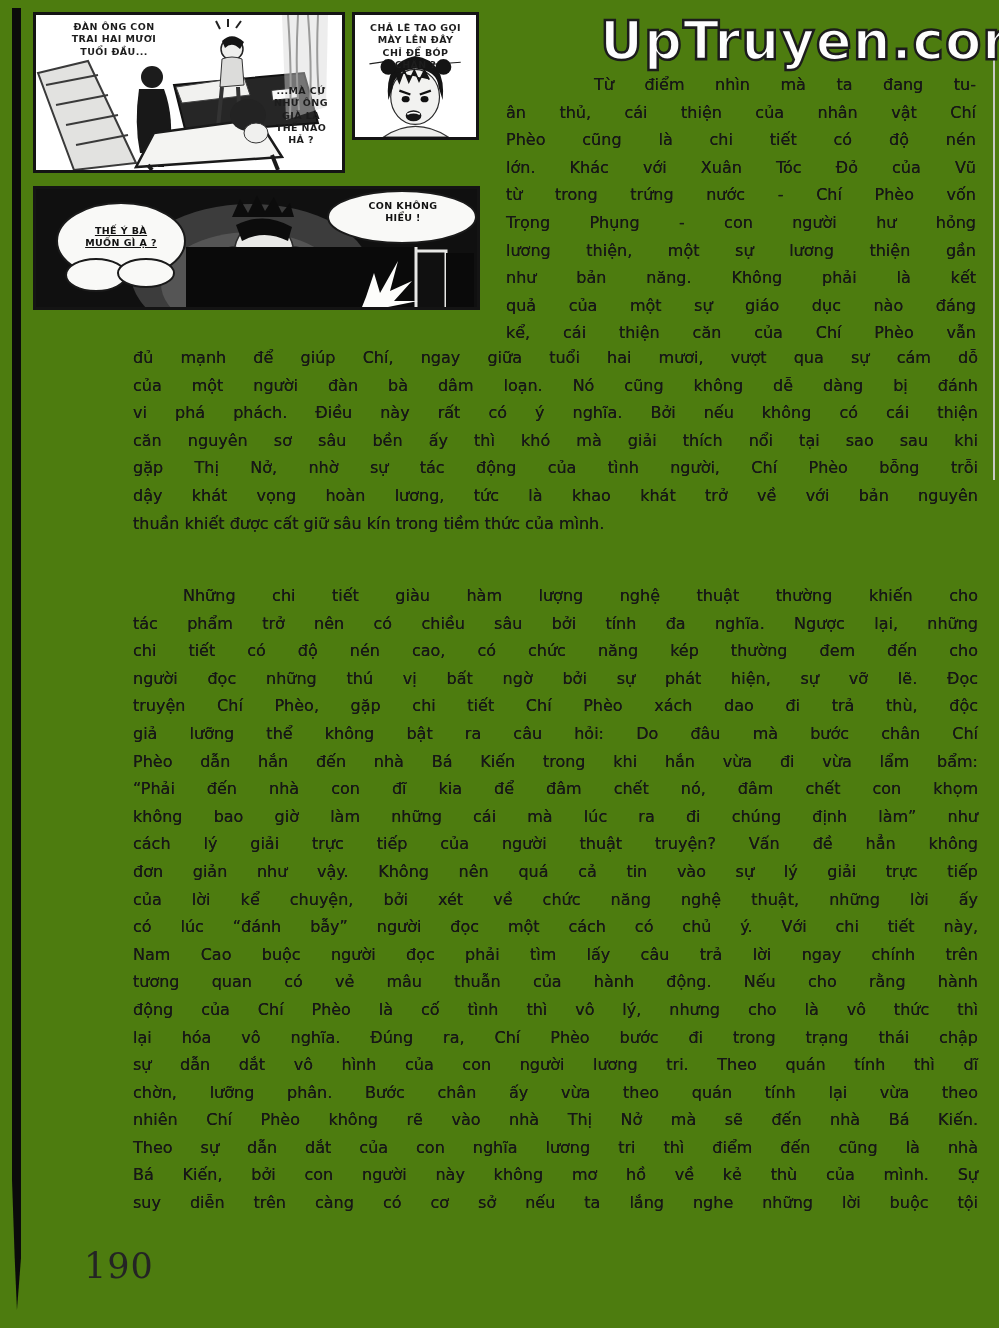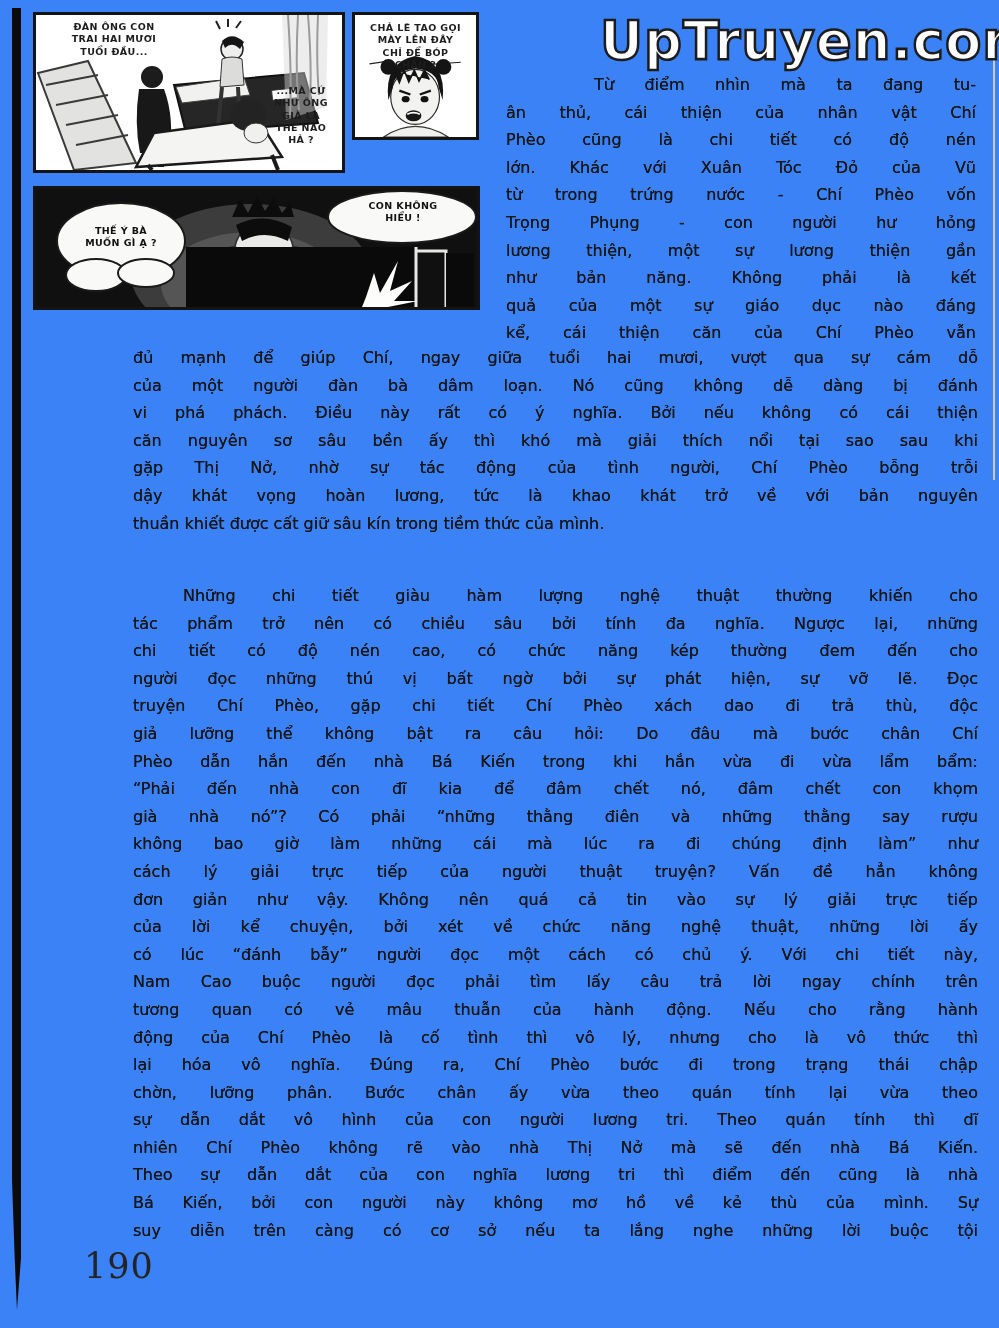--- a/index.html
+++ b/index.html
@@ -4,21 +4,21 @@
 <style>
   html,body { margin:0; padding:0; }
   body {
     width:999px; height:1328px;
     background:#f7f7f5;
     font-family:"DejaVu Sans", sans-serif;
     color:#171717;
     position:relative;
     overflow:hidden;
   }
-  .page-surface { position:absolute; inset:0; background:#3b82f6; }
+  .page-surface { position:absolute; inset:0; background:#4d7c0f; }
 
   
   .spine-bar {
     position:absolute; left:12px; top:8px; width:9px; height:1302px;
     background:#0b0b0b;
     clip-path:polygon(0 0,100% 0,100% 96%,55% 100%,30% 96%,0 90%);
   }
 
   
   .panel {
@@ -32,21 +32,21 @@
 
   .btxt {
     position:absolute;
     font-size:9.5px; line-height:1.3; font-weight:bold;
     letter-spacing:.4px; text-align:center; white-space:pre-line;
     color:#1d1d1d;
   }
   #p1-b1 { left:12px;  top:6px;  width:132px; }
   #p1-b2 { left:230px; top:70px; width:70px; }
   #p2-b1 { left:4px;   top:7px;  width:113px; }
-  #p3-b1 { left:26px;  top:36px; width:118px; color:#111; }
+  #p3-b1 { left:26px;  top:36px; width:118px; color:#111;text-decoration:underline; }
   #p3-b2 { left:298px; top:11px; width:138px; color:#111; }
 
   
   .watermark {
     position:absolute; left:600px; top:10px; width:392px; height:62px;
     font-size:53px; font-weight:bold; letter-spacing:1px;
     color:#fdfdfd;
     -webkit-text-stroke:2.5px #1c1c1c;
     text-shadow:0 0 1px #1c1c1c;
     white-space:nowrap;
@@ -223,32 +223,31 @@
 
   <div class="para2">
       <div class="t-line">Những chi tiết giàu hàm lượng nghệ thuật thường khiến cho</div>
       <div class="t-line">tác phẩm trở nên có chiều sâu bởi tính đa nghĩa. Ngược lại, những</div>
       <div class="t-line">chi tiết có độ nén cao, có chức năng kép thường đem đến cho</div>
       <div class="t-line">người đọc những thú vị bất ngờ bởi sự phát hiện, sự vỡ lẽ. Đọc</div>
       <div class="t-line">truyện Chí Phèo, gặp chi tiết Chí Phèo xách dao đi trả thù, độc</div>
       <div class="t-line">giả lưỡng thể không bật ra câu hỏi: Do đâu mà bước chân Chí</div>
       <div class="t-line">Phèo dẫn hắn đến nhà Bá Kiến trong khi hắn vừa đi vừa lẩm bẩm:</div>
       <div class="t-line">“Phải đến nhà con đĩ kia để đâm chết nó, đâm chết con khọm</div>
-      <div class="t-line">già nhà nó”? Có phải “những thằng điên và những thằng say rượu</div>
       <div class="t-line">không bao giờ làm những cái mà lúc ra đi chúng định làm” như</div>
       <div class="t-line">cách lý giải trực tiếp của người thuật truyện? Vấn đề hẳn không</div>
       <div class="t-line">đơn giản như vậy. Không nên quá cả tin vào sự lý giải trực tiếp</div>
       <div class="t-line">của lời kể chuyện, bởi xét về chức năng nghệ thuật, những lời ấy</div>
       <div class="t-line">có lúc “đánh bẫy” người đọc một cách có chủ ý. Với chi tiết này,</div>
       <div class="t-line">Nam Cao buộc người đọc phải tìm lấy câu trả lời ngay chính trên</div>
       <div class="t-line">tương quan có vẻ mâu thuẫn của hành động. Nếu cho rằng hành</div>
       <div class="t-line">động của Chí Phèo là cố tình thì vô lý, nhưng cho là vô thức thì</div>
       <div class="t-line">lại hóa vô nghĩa. Đúng ra, Chí Phèo bước đi trong trạng thái chập</div>
+      <div class="t-line">sự dẫn dắt vô hình của con người lương tri. Theo quán tính thì dĩ</div>
       <div class="t-line">chờn, lưỡng phân. Bước chân ấy vừa theo quán tính lại vừa theo</div>
-      <div class="t-line">sự dẫn dắt vô hình của con người lương tri. Theo quán tính thì dĩ</div>
       <div class="t-line">nhiên Chí Phèo không rẽ vào nhà Thị Nở mà sẽ đến nhà Bá Kiến.</div>
       <div class="t-line">Theo sự dẫn dắt của con nghĩa lương tri thì điểm đến cũng là nhà</div>
       <div class="t-line">Bá Kiến, bởi con người này không mơ hồ về kẻ thù của mình. Sự</div>
       <div class="t-line">suy diễn trên càng có cơ sở nếu ta lắng nghe những lời buộc tội</div>
     </div>
 
   <div class="pagenum">190</div>
 
 </div>
 

